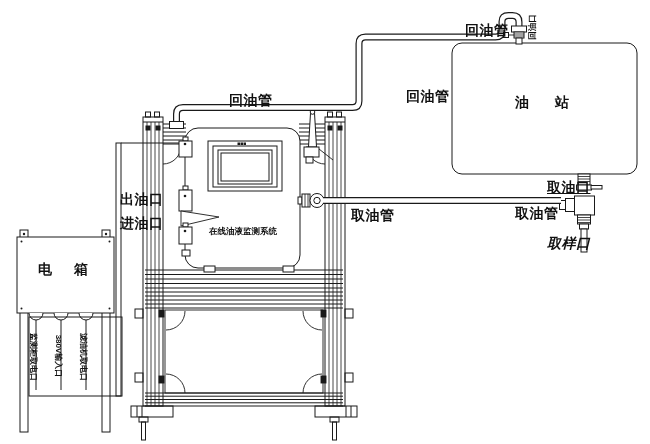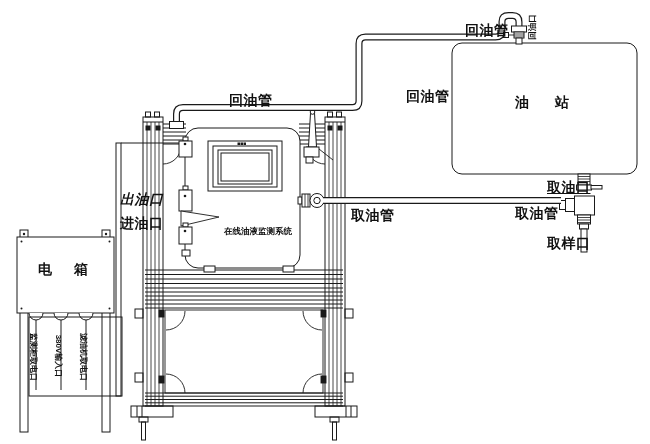--- a/index.html
+++ b/index.html
@@ -248,25 +248,25 @@
 
   <div class="lbl" style="left:229px; top:93px;">回油管</div>
   <div class="lbl" style="left:406px; top:89px;">回油管</div>
   <div class="lbl" style="left:465px; top:23px;">回油管</div>
   <div class="lbl vlabel-ccw" style="left:532px; top:27px;">回油口</div>
 
   <div class="lbl lbl-big" style="left:515px; top:95px;">油站</div>
 
   <div class="lbl" style="left:547px; top:180px;text-decoration:underline;">取油口</div>
   <div class="lbl" style="left:515px; top:206px;">取油管</div>
-  <div class="lbl" style="left:547px; top:236px;">取样口</div>
+  <div class="lbl" style="left:547px; top:236px;font-style:italic;">取样口</div>
   <div class="lbl" style="left:351px; top:208px;">取油管</div>
 
-  <div class="lbl lbl-sys" style="left:224px; top:227px;">在线油液监测系统</div>
-  <div class="lbl" style="left:120px; top:192px;font-style:italic;">出油口</div>
+  <div class="lbl lbl-sys" style="left:209px; top:227px;">在线油液监测系统</div>
+  <div class="lbl" style="left:120px; top:192px;">出油口</div>
   <div class="lbl" style="left:120px; top:216px;">进油口</div>
 
   <div class="lbl lbl-box" style="left:38px; top:262px;">电箱</div>
   <div class="lbl vlabel-cw" style="left:33px; top:357px;">监测柜取电口</div>
   <div class="lbl vlabel-cw" style="left:58px; top:356px;">380V输入口</div>
   <div class="lbl vlabel-cw" style="left:83px; top:357px;">滤油机取电口</div>
 
 </div>
 
 </body></html>

